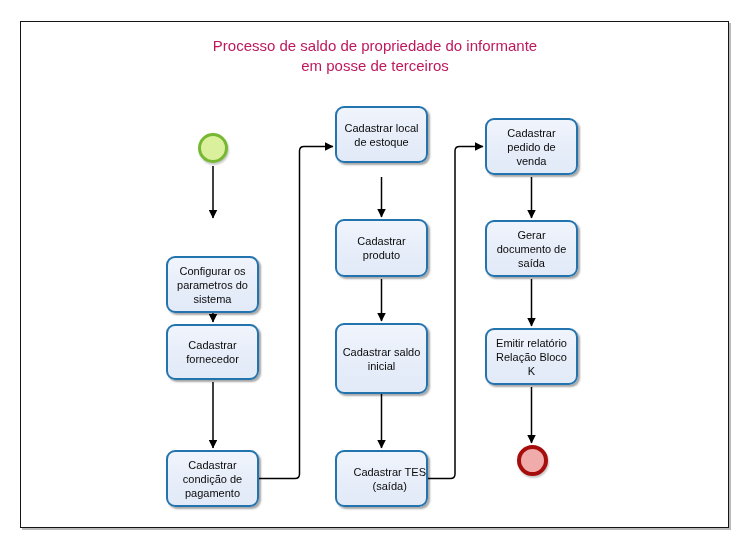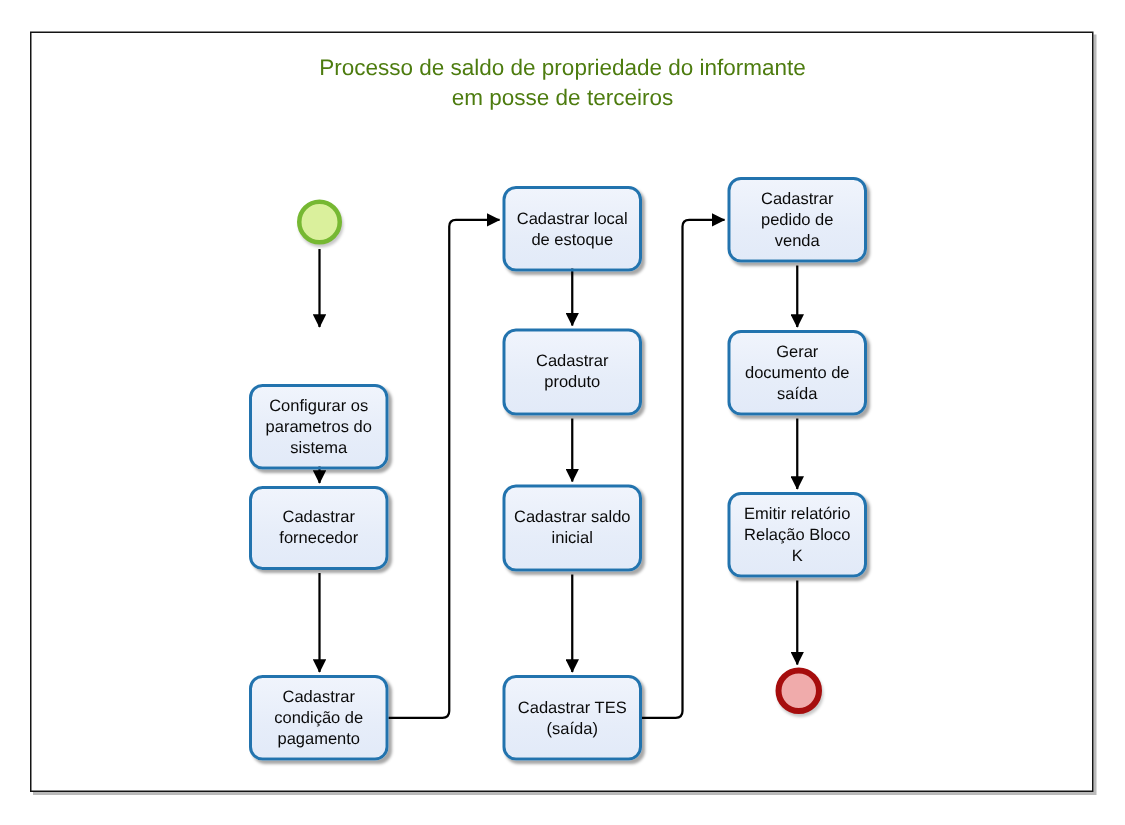--- a/index.html
+++ b/index.html
@@ -18,21 +18,21 @@
     border: 1px solid #141414;
     box-shadow: 2px 2px 0 rgba(130,130,130,0.55);
     background: #ffffff;
     box-sizing: border-box;
   }
   #title {
     position: absolute;
     left: 0; top: 36px;
     width: 750px;
     text-align: center;
-    color: #4d7c0f;
+    color: #be185d;
     font-size: 15px;
     line-height: 20px;
   }
   #connector-layer {
     position: absolute;
     left: 0; top: 0;
     width: 750px; height: 550px;
     pointer-events: none;
   }
   .node {
@@ -119,36 +119,36 @@
     <span>Cadastrar
 fornecedor</span>
   </div>
 
   <div class="node" style="left:166px; top:450px; height:57px;">
     <span>Cadastrar
 condição de
 pagamento</span>
   </div>
 
-  <div class="node" style="left:335px; top:124px; height:57px;text-align:center;">
+  <div class="node" style="left:335px; top:106px; height:57px;text-align:center;">
     <span>Cadastrar local
 de estoque</span>
   </div>
 
   <div class="node" style="left:335px; top:219px; height:58px;">
     <span>Cadastrar
 produto</span>
   </div>
 
-  <div class="node" style="left:335px; top:323px; height:58px;">
+  <div class="node" style="left:335px; top:323px; height:71px;">
     <span>Cadastrar saldo
 inicial</span>
   </div>
 
-  <div class="node" style="left:335px; top:450px; height:57px;">
+  <div class="node" style="left:335px; top:450px; height:57px;justify-content:flex-end;">
     <span>Cadastrar TES
 (saída)</span>
   </div>
 
   <div class="node" style="left:485px; top:118px; height:57px;">
     <span>Cadastrar
 pedido de
 venda</span>
   </div>
 

